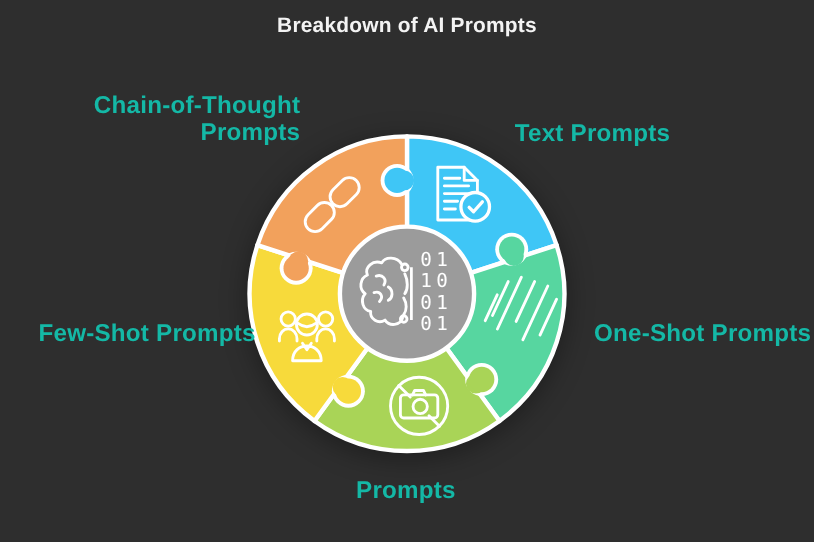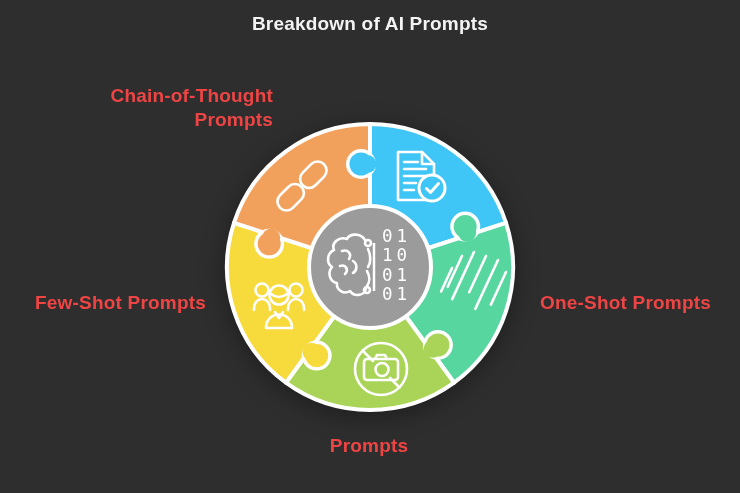--- a/index.html
+++ b/index.html
@@ -1,21 +1,21 @@
 <!DOCTYPE html>
 <html><head>
 <meta charset="utf-8">
 <style>
   html,body{margin:0;padding:0;background:#2E2E2E;}
   .stage{
     position:relative;width:740px;height:493px;background:#2E2E2E;
     font-family:"Liberation Sans",sans-serif;overflow:hidden;
   }
   .lbl{
-    position:absolute;color:#ef4444;font-size:19px;font-weight:600;
+    position:absolute;color:#14b8a6;font-size:22px;font-weight:600;
     line-height:24px;white-space:nowrap;letter-spacing:.2px;
   }
   .title{
     position:absolute;top:13px;left:50%;transform:translateX(-50%);
     color:#F3F3F3;font-size:19px;font-weight:600;letter-spacing:.2px;
   }
   .lbl-chain{top:84px;right:467px;text-align:right;}
   .lbl-text{top:109px;left:468px;}
   .lbl-oneshot{top:291px;left:540px;}
   .lbl-fewshot{top:291px;left:35px;}
@@ -139,20 +139,21 @@
         <text class="bin" x="382" y="300">01</text>
       </g>
     </g>
   </svg>
 
   <div class="lbl lbl-chain">
     <div>Chain-of-Thought</div>
     <div>Prompts</div>
   </div>
 
+  <div class="lbl lbl-text">Text Prompts</div>
 
   <div class="lbl lbl-oneshot">One-Shot Prompts</div>
 
   <div class="lbl lbl-fewshot">Few-Shot Prompts</div>
 
   <div class="lbl lbl-zeroshot">
     <div>Prompts</div>
   </div>
 
 </div>

